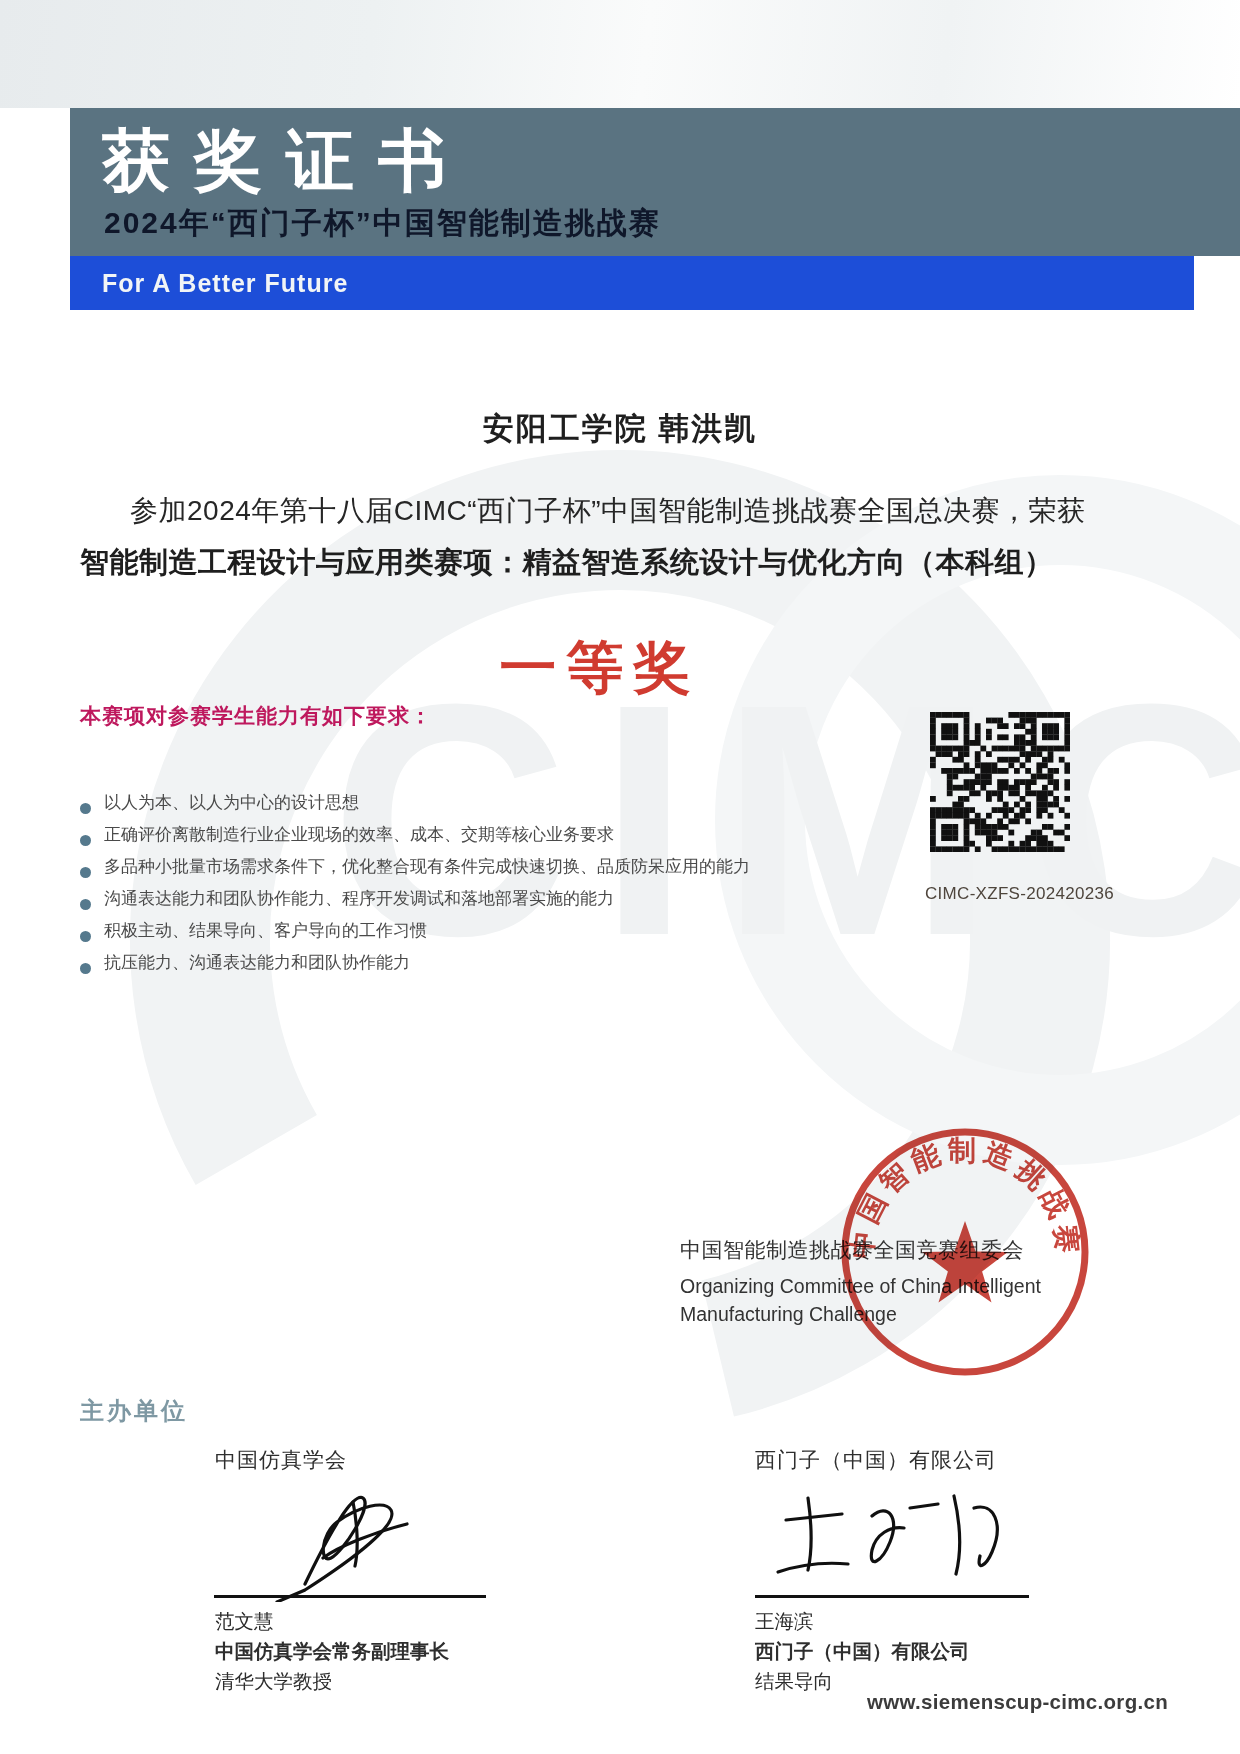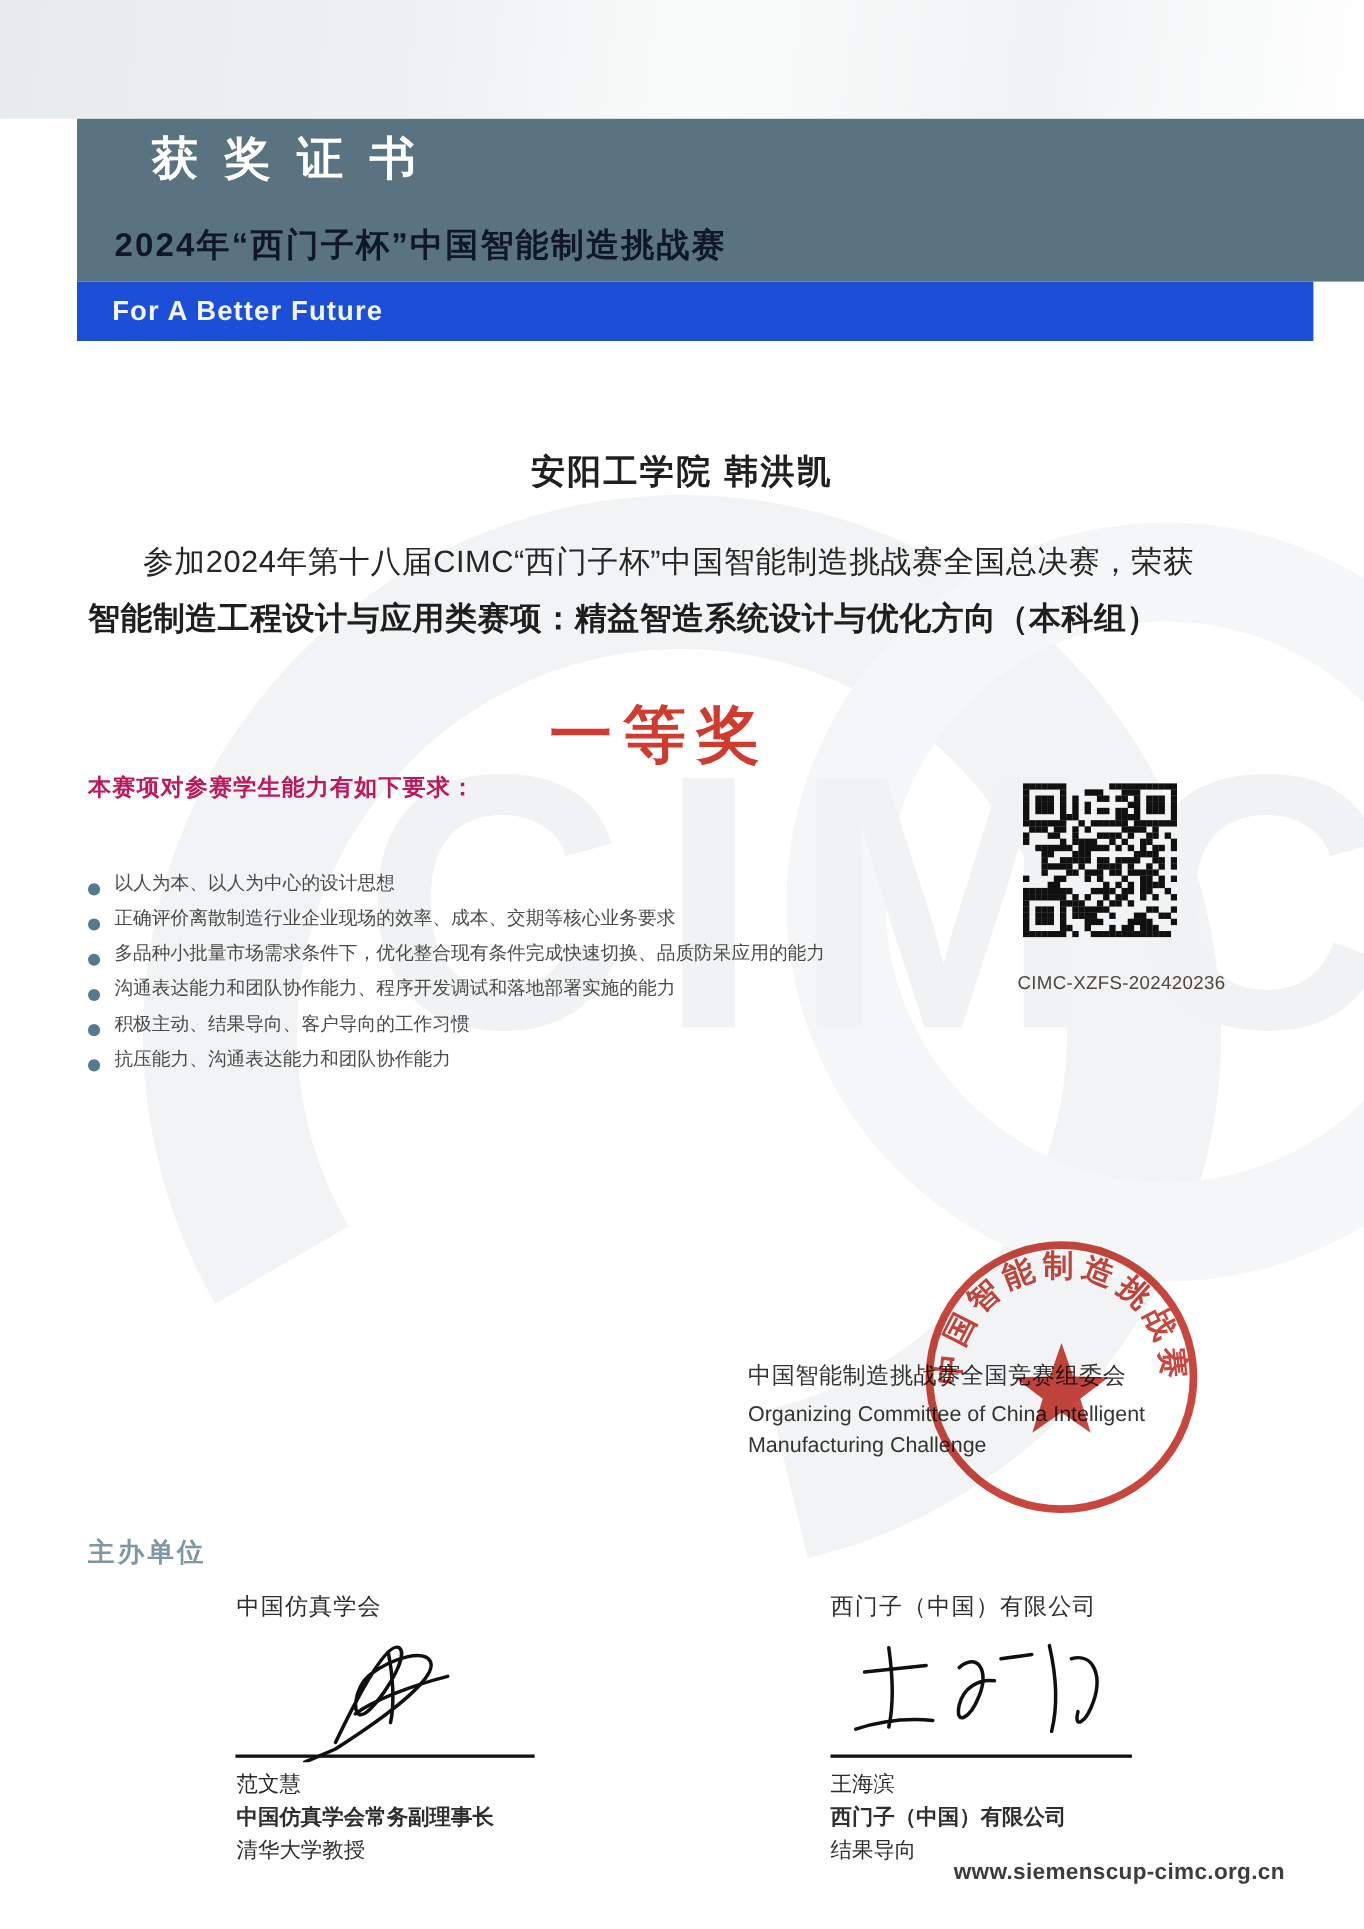--- a/index.html
+++ b/index.html
@@ -7,22 +7,22 @@
         font-family:"Liberation Sans","DejaVu Sans",sans-serif;color:#2b2b2b;}
   .abs{position:absolute;}
   
   .top-deco{top:0;left:0;width:1240px;height:108px;
     background:linear-gradient(97deg,#e7ebed 0%,#edf1f2 30%,#fafbfb 52%,#f0f3f4 76%,#ffffff 100%);}
   .watermark{top:300px;left:0;width:1240px;height:1200px;pointer-events:none;}
   .wm-text{position:absolute;top:330px;left:330px;font-size:330px;font-weight:bold;
     color:#f0f2f3;letter-spacing:30px;white-space:nowrap;}
   
   .band-dark{left:70px;top:108px;width:1170px;height:148px;background:#5a7381;}
-  .band-title{position:absolute;left:32px;top:8px;font-size:42px;font-weight:bold;
-    color:#ffffff;letter-spacing:24px;white-space:nowrap;margin-left:36px;}
+  .band-title{position:absolute;left:32px;top:8px;font-size:68px;font-weight:bold;
+    color:#ffffff;letter-spacing:24px;white-space:nowrap;}
   .band-sub{position:absolute;left:34px;top:95px;font-size:30px;font-weight:bold;
     color:#0f172a;letter-spacing:2px;white-space:nowrap;}
   .band-light{left:70px;top:256px;width:1124px;height:54px;background:#1d4ed8;}
   .band-tag{position:absolute;left:32px;top:0;line-height:54px;font-size:25px;
     font-weight:bold;color:#f2f5f6;letter-spacing:1px;}
   
   .name-line{left:0;top:408px;width:1240px;text-align:center;font-size:31px;
     font-weight:bold;color:#1f1f1f;letter-spacing:2px;}
   .para1{left:80px;top:492px;width:1095px;font-size:28px;color:#262626;
     text-indent:50px;letter-spacing:0.5px;white-space:nowrap;}

